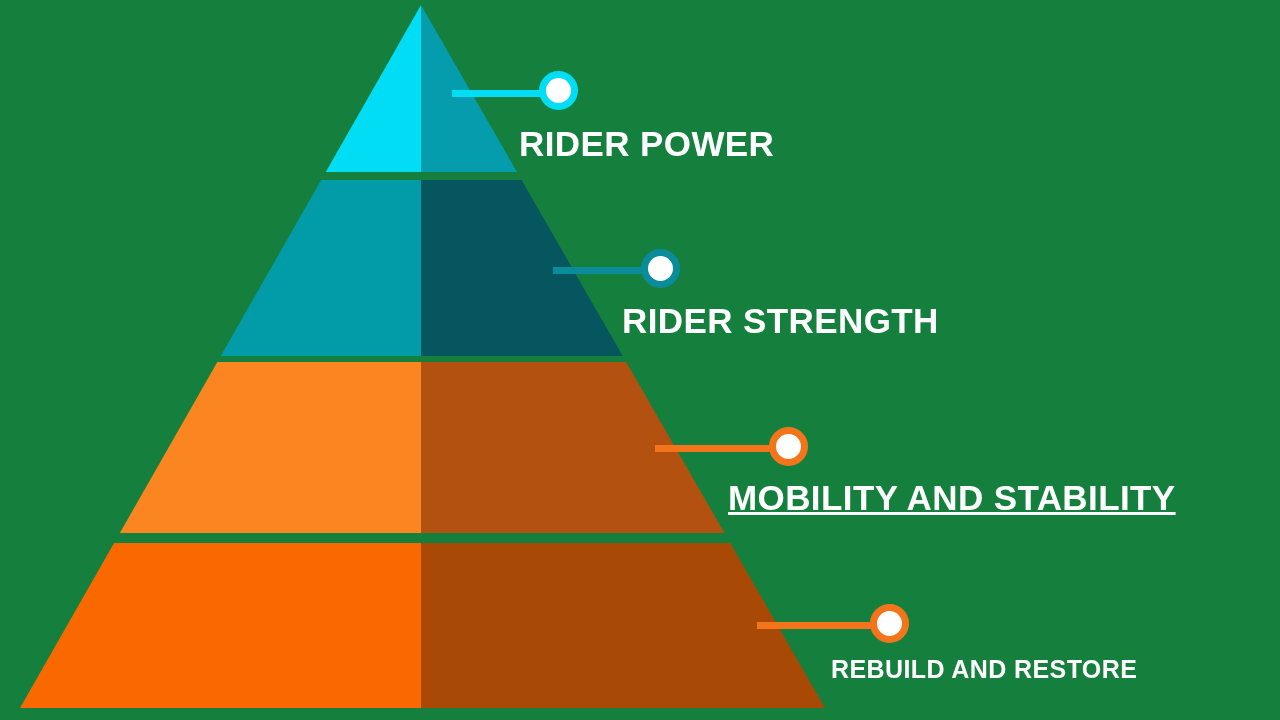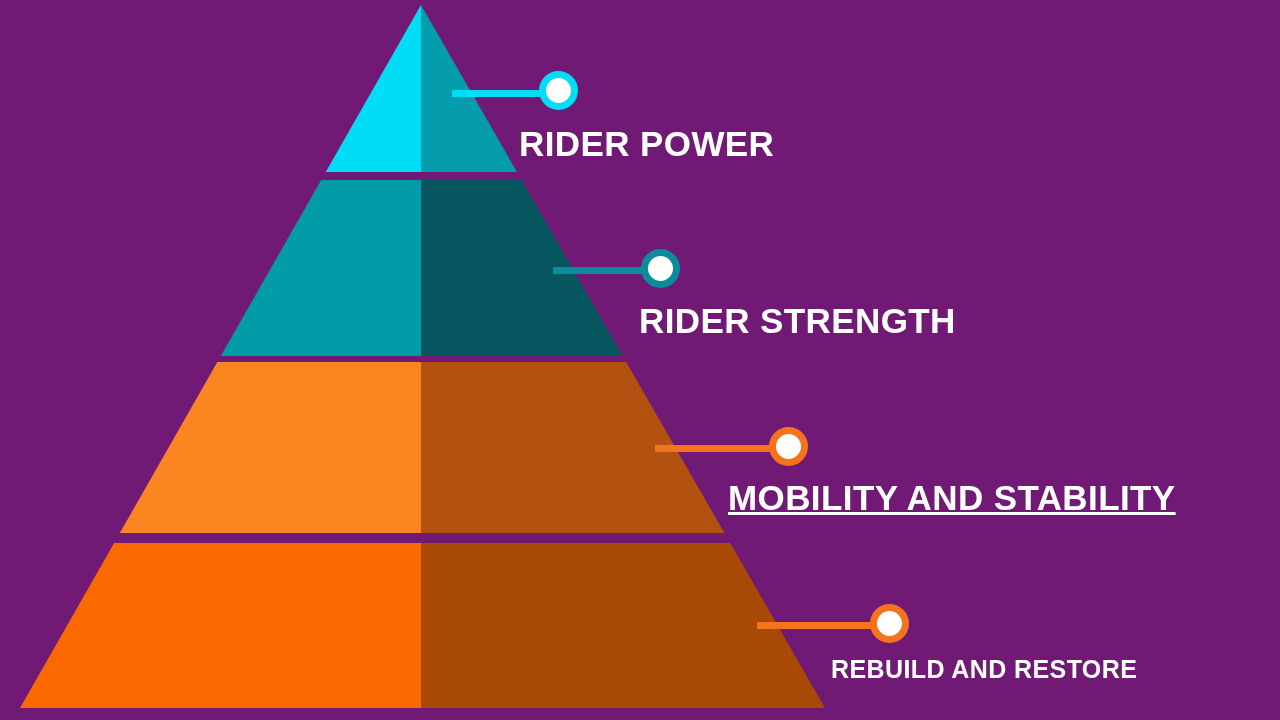--- a/index.html
+++ b/index.html
@@ -1,18 +1,18 @@
 <!DOCTYPE html>
 <html><head>
 <meta charset="utf-8">
 <style>
   html,body{margin:0;padding:0;background:#000;}
   body{width:1280px;height:720px;overflow:hidden;
        font-family:"Liberation Sans", sans-serif;}
-  #stage{position:relative;width:1280px;height:720px;background:#701a75;}
+  #stage{position:relative;width:1280px;height:720px;background:#15803d;}
   #pyramid{position:absolute;left:0;top:0;width:1280px;height:720px;}
   .callout{position:absolute;display:block;}
   .conn-line{position:absolute;height:7px;border-radius:0;}
   .conn-dot{position:absolute;border-radius:50%;background:#ffffff;box-sizing:border-box;}
   .callout-label{position:absolute;white-space:nowrap;color:#ffffff;
                  font-weight:bold;letter-spacing:0.4px;}
 </style>
 </head>
 <body>
 
@@ -33,21 +33,21 @@
 
   <div id="callouts">
       <div class="callout">
         <div class="conn-line" style="left: 452px; top: 90px; width: 100px; background: rgb(0, 221, 245);"></div>
         <div class="conn-dot" style="left: 539px; top: 71px; width: 39px; height: 39px; border: 7px solid rgb(0, 221, 245);"></div>
         <div class="callout-label" style="left: 519px; top: 124px; font-size: 35px; color: rgb(255, 255, 255);">RIDER POWER</div>
       </div>
       <div class="callout">
         <div class="conn-line" style="left: 553px; top: 267px; width: 100px; background: rgb(10, 140, 155);"></div>
         <div class="conn-dot" style="left: 641px; top: 249px; width: 39px; height: 39px; border: 7px solid rgb(10, 140, 155);"></div>
-        <div class="callout-label" style="left: 639px; top: 301px; font-size: 35px; color: rgb(255, 255, 255);">RIDER STRENGTH</div>
+        <div class="callout-label" style="left: 622px; top: 301px; font-size: 35px; color: rgb(255, 255, 255);">RIDER STRENGTH</div>
       </div>
       <div class="callout">
         <div class="conn-line" style="left: 655px; top: 445px; width: 125px; background: rgb(244, 116, 27);"></div>
         <div class="conn-dot" style="left: 769px; top: 427px; width: 39px; height: 39px; border: 7px solid rgb(244, 116, 27);"></div>
         <div class="callout-label" style="left: 728px; top: 478px; font-size: 35px; color: rgb(255, 255, 255); text-decoration: underline;">MOBILITY AND STABILITY</div>
       </div>
       <div class="callout">
         <div class="conn-line" style="left: 757px; top: 622px; width: 125px; background: rgb(244, 116, 27);"></div>
         <div class="conn-dot" style="left: 870px; top: 604px; width: 39px; height: 39px; border: 7px solid rgb(244, 116, 27);"></div>
         <div class="callout-label" style="left: 831px; top: 655px; font-size: 25px; color: rgb(255, 255, 255);">REBUILD AND RESTORE</div>

